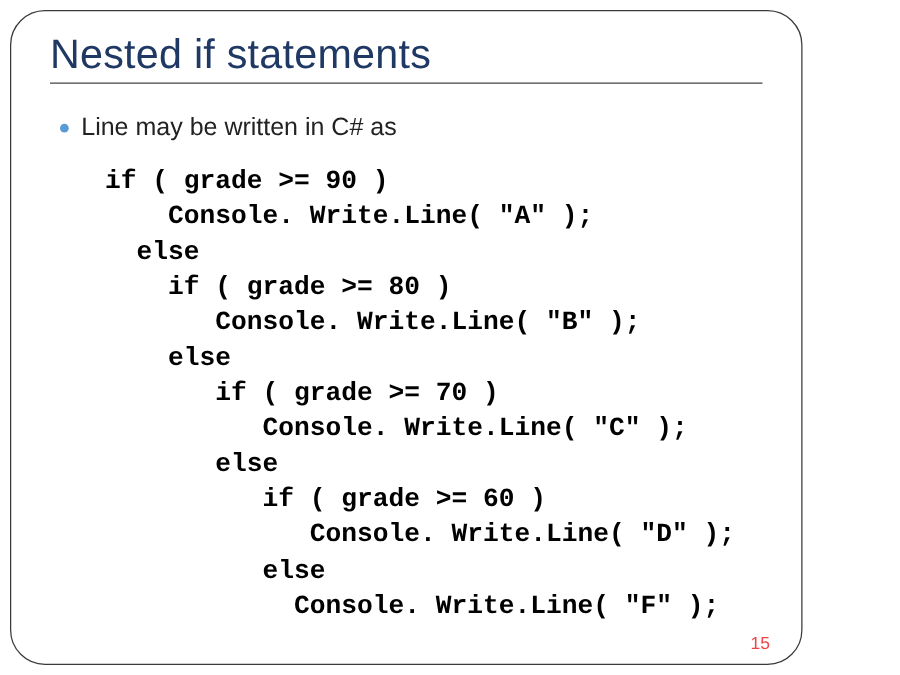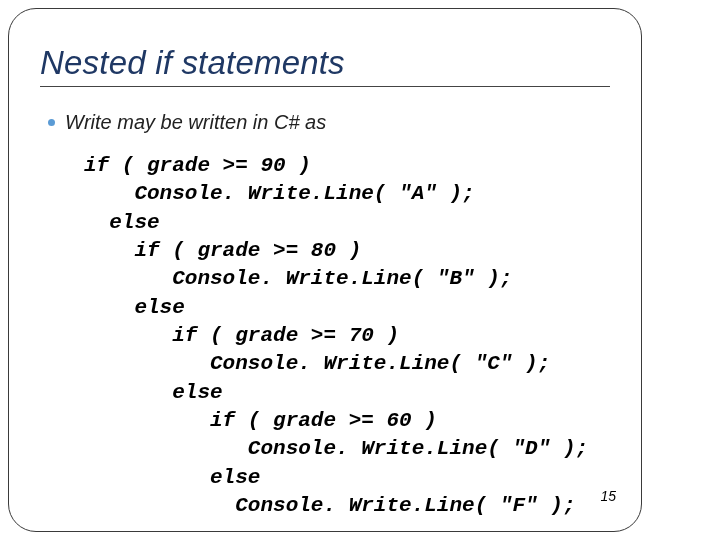--- a/index.html
+++ b/index.html
@@ -7,22 +7,21 @@
       width: 720px;
       height: 540px;
       background: #fff;
       font-family: Arial, Helvetica, sans-serif;
       position: relative;
     }
     .slide {
       width: 650px;
       height: 540px;
       position: relative;
-      padding: 44px 40px 20px 40px;
-      font-style: italic;
+      padding: 24px 40px 20px 40px;
     }
     .border-frame {
       position: absolute;
       top: 8px;
       left: 8px;
       right: 8px;
       bottom: 8px;
       border: 1.5px solid #3a3a3a;
       border-radius: 28px;
       pointer-events: none;
@@ -62,38 +61,38 @@
       font-family: "Courier New", Courier, monospace;
       font-weight: bold;
       font-size: 21px;
       color: #000;
       white-space: pre;
       line-height: 1.35;
       margin-left: 44px;
     }
     .page-num {
       position: absolute;
-      bottom: 36px;
+      bottom: 18px;
       right: 34px;
       font-size: 14px;
-      color: #000000;
+      color: #ef4444;
     }
   </style>
 </head>
 <body>
 
 <div class="slide">
   <div class="border-frame"></div>
 
   <h1 class="title">Nested if statements</h1>
   <div class="title-underline"></div>
 
   <div class="bullet-line">
     <div class="bullet-dot"></div>
-    <div class="bullet-text">Write may be written in C# as</div>
+    <div class="bullet-text">Line may be written in C# as</div>
   </div>
 
   <div class="code-block">if ( grade &gt;= 90 )
     Console. Write.Line( "A" ); 
   else 
     if ( grade &gt;= 80 ) 
        Console. Write.Line( "B" ); 
     else 
        if ( grade &gt;= 70 ) 
           Console. Write.Line( "C" ); 

